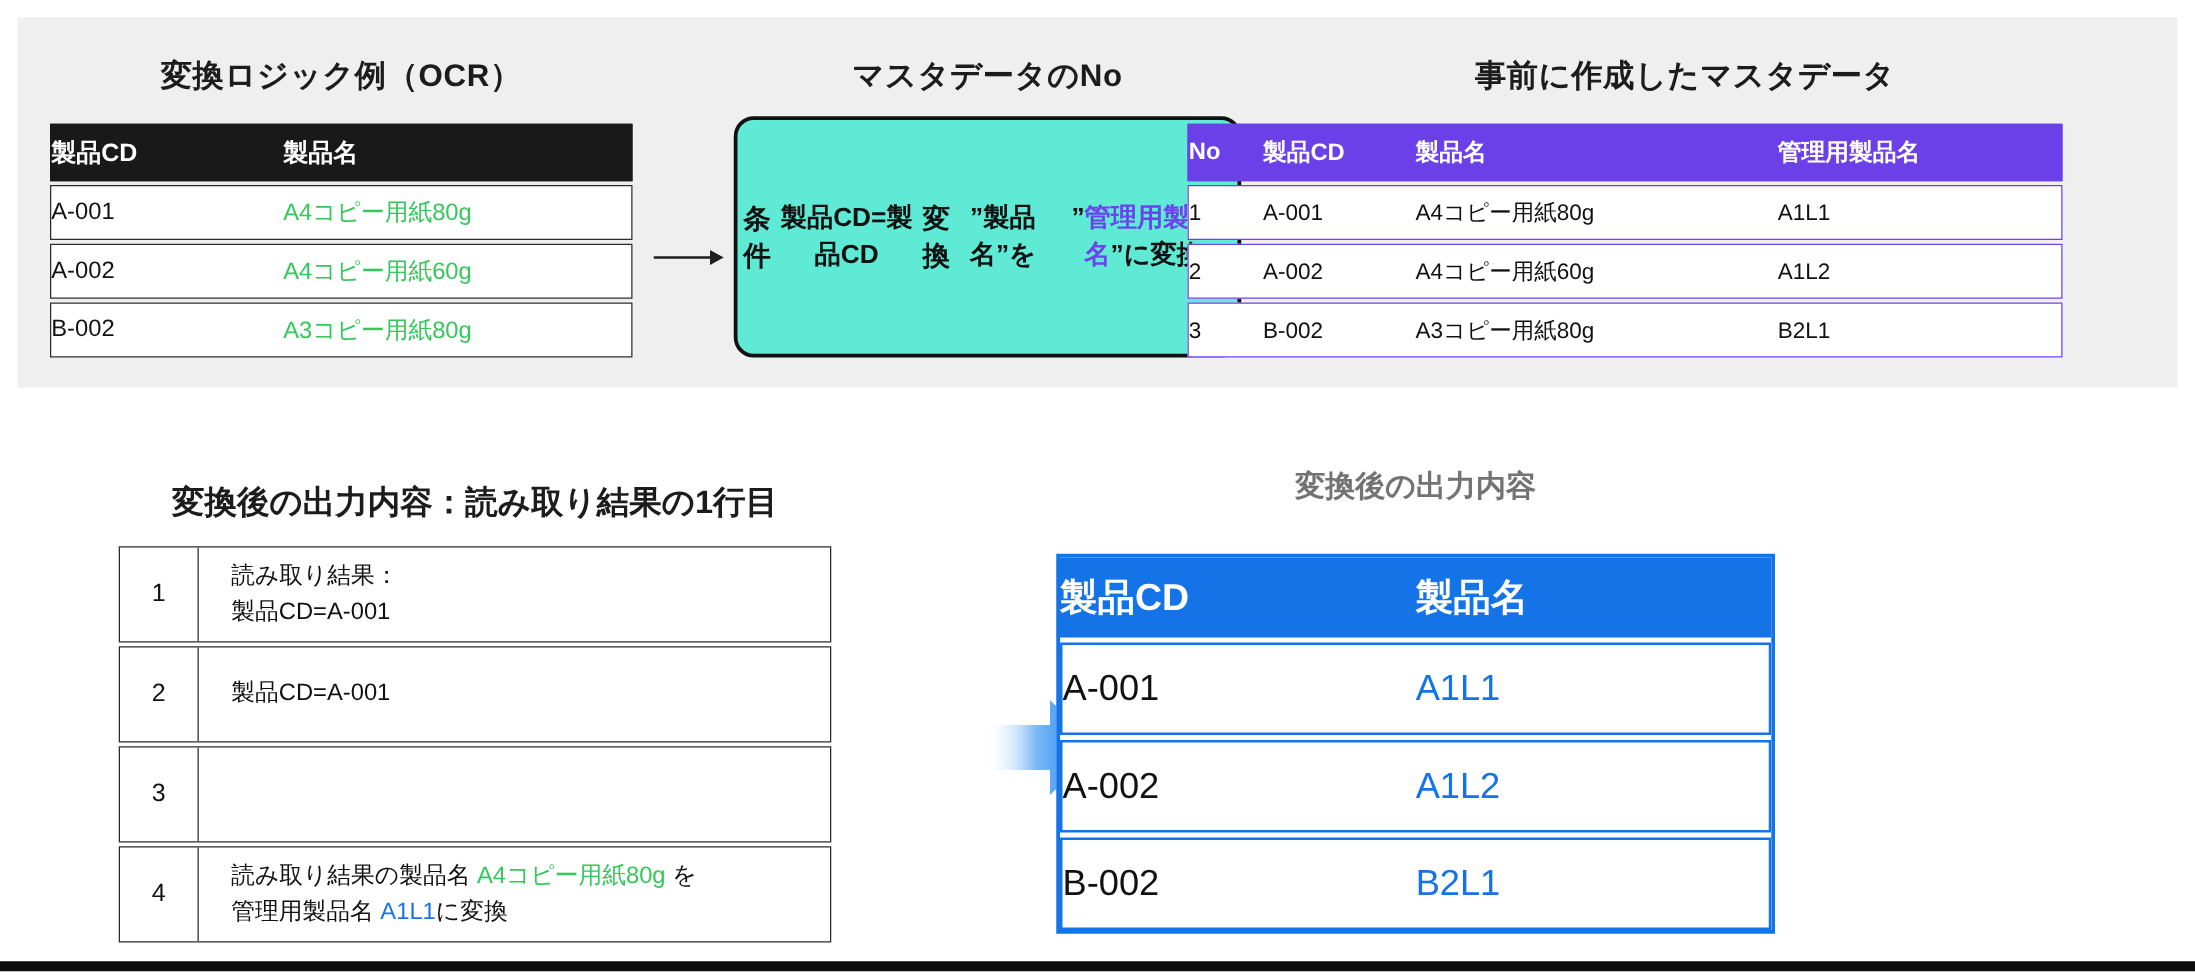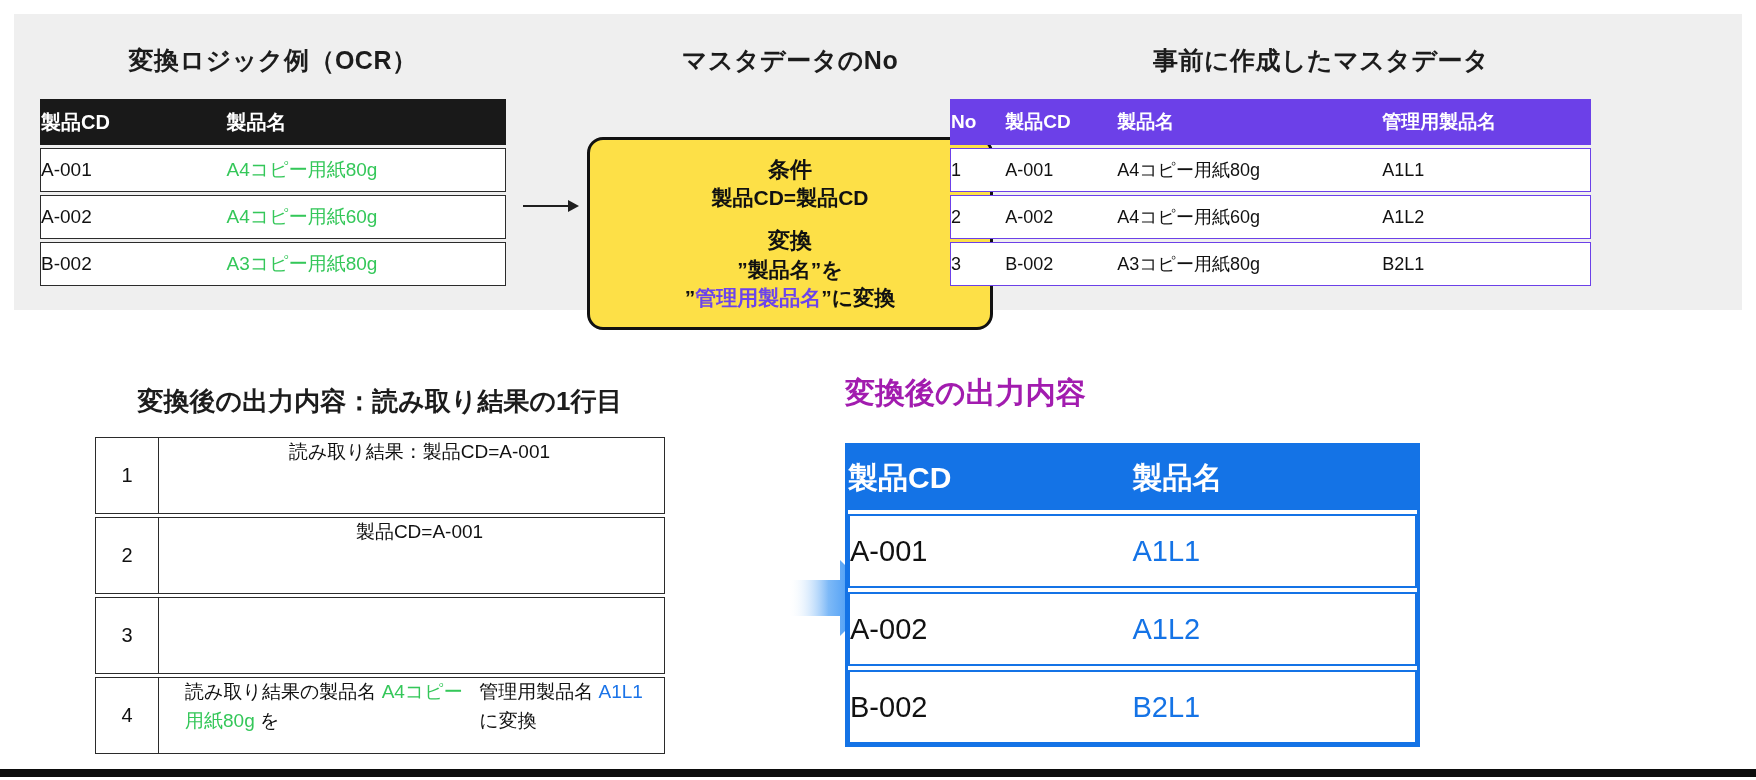--- a/index.html
+++ b/index.html
@@ -26,47 +26,47 @@
   .master .tr{border:1.5px solid #6c40e8;}
   .master .tr.head{background:#6c40e8;border:1.5px solid #6c40e8;font-size:19px;}
   .master .m1{width:8.5%;}
   .master .m2{width:17.5%;}
   .master .m3{width:41.5%;}
   .master .m4{width:32.5%;}
   .master .tr:not(.head){font-size:18px;}
   
   .cond-box{
     position:absolute;left:587px;top:93px;width:406px;height:193px;box-sizing:border-box;
-    background:#fde047;border:3.5px solid #111;border-radius:16px;
-    display:flex;flex-direction:column;align-items:center;justify-content:center;
-    font-weight:bold;text-align:center;line-height:1.35;margin-top:44px;
+    background:#5eead4;border:3.5px solid #111;border-radius:16px;
+    display:flex;flex-direction:row;align-items:center;justify-content:center;
+    font-weight:bold;text-align:center;line-height:1.35;
   }
   .cond-h{font-size:22px;}
   .cond-t{font-size:21px;}
   .cond-gap{height:13px;}
   
   .mini-arrow{position:absolute;width:46px;height:2px;background:#1f1f1f;}
   .mini-arrow.right::after{
     content:"";position:absolute;right:-10px;top:-5px;
     border-left:11px solid #1f1f1f;border-top:6px solid transparent;border-bottom:6px solid transparent;
   }
   .mini-arrow.left::before{
     content:"";position:absolute;left:-10px;top:-5px;
     border-right:11px solid #1f1f1f;border-top:6px solid transparent;border-bottom:6px solid transparent;
   }
   
   .logic-title{position:absolute;left:95px;top:384px;width:570px;text-align:center;font-weight:bold;font-size:26px;color:#1c1c1c;}
   .logic{position:absolute;left:95px;top:437px;width:570px;display:flex;flex-direction:column;gap:3px;}
   .lr{display:flex;align-items:stretch;height:77px;border:1.5px solid #2b2b2b;background:#fff;box-sizing:border-box;}
   .ln{width:62px;flex:none;border-right:1.5px solid #2b2b2b;display:flex;align-items:center;justify-content:center;font-size:20px;}
-  .lt{flex:1;display:flex;flex-direction:row;justify-content:center;padding:0 10px 0 26px;font-size:19px;line-height:1.5;}
+  .lt{flex:1;display:flex;flex-direction:column;justify-content:center;padding:0 10px 0 26px;font-size:19px;line-height:1.5;}
   
   .big-arrow{position:absolute;left:788px;top:558px;}
   
-  .out-title{position:absolute;left:845px;top:373px;width:575px;font-weight:bold;font-size:30px;color:#a21caf;}
+  .out-title{position:absolute;left:845px;top:373px;width:575px;text-align:center;font-weight:bold;font-size:24px;color:#737373;}
   .out{position:absolute;left:845px;top:443px;width:575px;box-sizing:border-box;border:3px solid #1473e6;display:flex;flex-direction:column;gap:4px;background:#fff;}
   .out .tr{height:74px;border:2px solid #1473e6;}
   .out .tr.head{height:64px;background:#1473e6;border:none;font-size:30px;}
   .out .o1,.out .o2{width:50%;}
   .out .tr:not(.head){font-size:29px;}
   .out .val{color:#1473e6;font-weight:500;}
   
   .green{color:#34c759;}
   .purple{color:#6c43ec;}
   .blue{color:#1a73e8;}
@@ -107,22 +107,22 @@
     <div class="cond-h">条件</div>
     <div class="cond-t">製品CD=製品CD</div>
     <div class="cond-gap"></div>
     <div class="cond-h">変換</div>
     <div class="cond-t">”製品名”を</div>
     <div class="cond-t"><span>”</span><span class="purple">管理用製品名</span><span>”に変換</span></div>
   </div>
 
   <div class="mini-arrow left" style="left:1008px;top:205px;"></div>
 
-  <div class="sec-title" style="left:943px;top:44px;width:756px;">事前に作成したマスタデータ</div>
-  <div class="tbl master" style="left:950px;top:99px;width:641px;">
+  <div class="sec-title" style="left:970px;top:44px;width:756px;">事前に作成したマスタデータ</div>
+  <div class="tbl master" style="left:950px;top:99px;width:700px;">
     <div class="tr head">
       <div class="c m1">No</div>
       <div class="c m2">製品CD</div>
       <div class="c m3">製品名</div>
       <div class="c m4">管理用製品名</div>
     </div>
     <div class="tr">
       <div class="c m1">1</div>
       <div class="c m2">A-001</div>
       <div class="c m3">A4コピー用紙80g</div>

